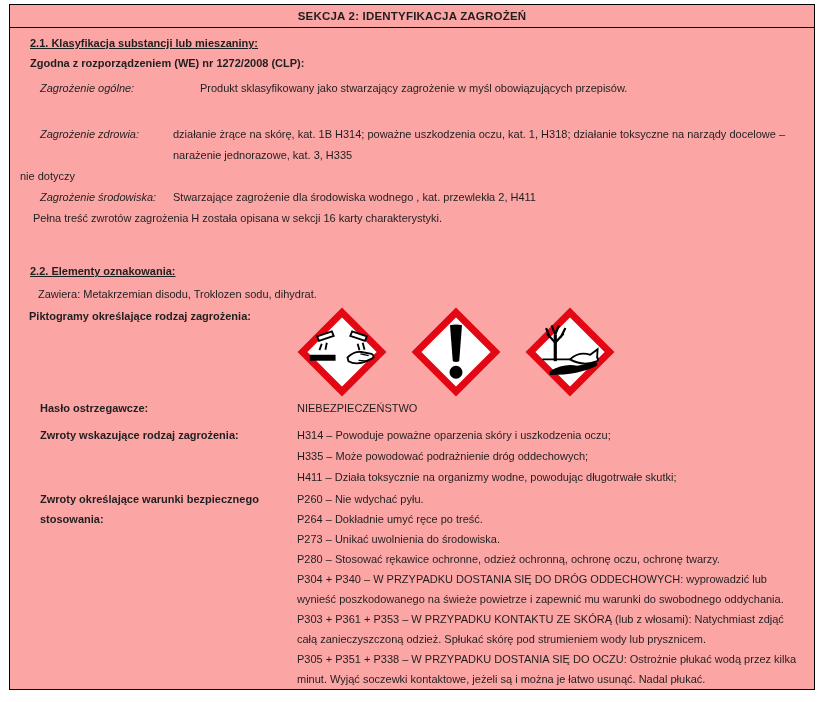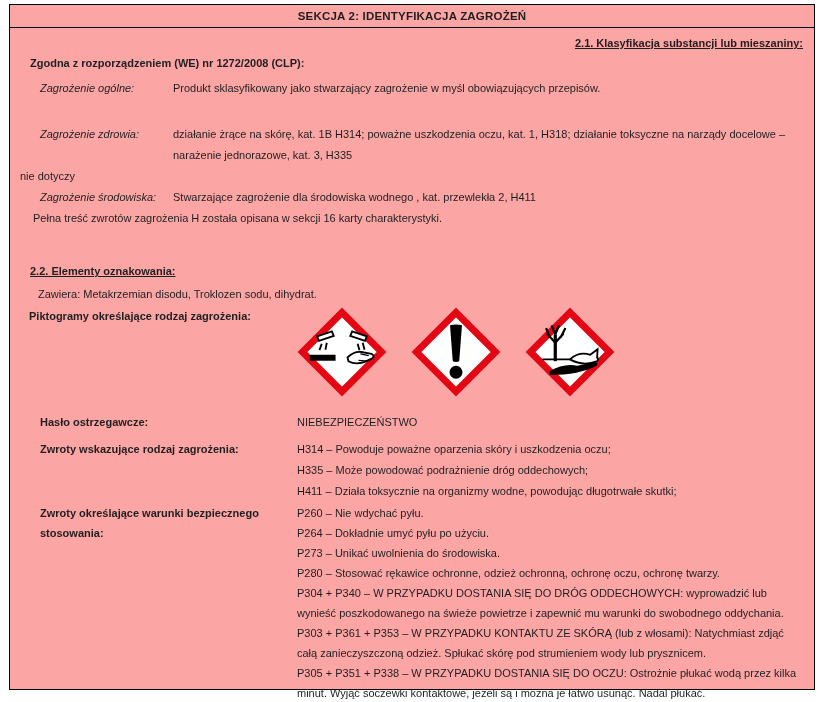--- a/index.html
+++ b/index.html
@@ -5,42 +5,42 @@
   :root { --red:#e30613; --ink:#1f1f1f; }
   * { margin:0; padding:0; box-sizing:border-box; }
   html,body { width:824px; height:702px; background:#fff; }
   body { font-family:"Liberation Sans", sans-serif; color:var(--ink); font-size:11px; position:relative; }
   .doc { position:absolute; left:9px; top:4px; width:806px; height:686px; border:1.6px solid #000; background:#fca5a5; }
   .titlebar { height:23px; border-bottom:1.6px solid #000; display:flex; align-items:center; justify-content:center; }
   .titlebar span { font-weight:bold; font-size:11.5px; letter-spacing:.2px; }
   .content { padding:0 11px 0 10px; }
   .bold { font-weight:normal; }
   .underline { text-decoration:underline; }
-  .h21 { margin:9px 0 0 10px; font-weight:bold;text-align:right; }
+  .h21 { margin:9px 0 0 10px; font-weight:bold; }
   .subhead { margin:8px 0 0 10px; font-weight:bold; }
   .row { display:flex; align-items:flex-start; }
   .row .lbl { flex:0 0 133px; margin-left:20px; font-style:italic; line-height:21px; }
   .row .val { flex:1; line-height:21px; padding-right:2px; }
-  .r1 { margin-top:9px; }
+  .r1 { margin-top:9px;gap:27px; }
   .r2 { margin-top:25px; }
   .note { margin:0 0 0 13px; line-height:21px; }
   .h22 { margin:36px 0 0 10px; font-weight:bold; }
   .contains { margin:7px 0 0 18px; line-height:20px; }
   .picto-row { display:flex; margin-top:2px; }
   .picto-label { flex:0 0 267px; margin-left:9px; font-weight:bold; padding-top:4px; }
   .picto-icons { display:flex; gap:22px; }
   .picto-icons svg { display:block; }
   .diamond { fill:#fff; stroke:var(--red); stroke-width:7.5; stroke-linejoin:miter; }
   .sym { fill:#000; }
   .symline { stroke:#000; fill:none; }
   .wsym { fill:#fff; stroke:#000; }
   .brow { display:flex; align-items:flex-start; }
   .brow .blbl { flex:0 0 257px; margin-left:20px; font-weight:bold; line-height:20px; }
   .brow .bval { flex:1; line-height:20px; padding-right:2px; }
-  .brow-signal { margin-top:14px; }
+  .brow-signal { }
   .brow-h { margin-top:7px; }
   .brow-h .hline { line-height:21px; }
   .brow-p { margin-top:1px; }
   .brow-p .pline { line-height:20px; }
 </style>
 </head>
 <body>
 
 <div class="doc">
   <div class="titlebar">
@@ -116,21 +116,21 @@
         <div class="hline">H314 – Powoduje poważne oparzenia skóry i uszkodzenia oczu;</div>
         <div class="hline">H335 –  Może powodować podrażnienie dróg oddechowych;</div>
         <div class="hline">H411 – Działa toksycznie na organizmy wodne, powodując długotrwałe skutki;</div>
       </div>
     </div>
 
     <div class="brow brow-p">
       <div class="blbl">Zwroty określające warunki bezpiecznego stosowania:</div>
       <div class="bval">
         <div class="pline">P260 – Nie wdychać pyłu.</div>
-        <div class="pline">P264 – Dokładnie umyć pyłu po użyciu.</div>
+        <div class="pline">P264 – Dokładnie umyć ręce po treść.</div>
         <div class="pline">P273 – Unikać uwolnienia do środowiska.</div>
         <div class="pline">P280 – Stosować rękawice ochronne, odzież ochronną, ochronę oczu, ochronę twarzy.</div>
         <div class="pline">P304 + P340 – W PRZYPADKU DOSTANIA SIĘ DO DRÓG ODDECHOWYCH: wyprowadzić lub wynieść poszkodowanego na świeże powietrze i zapewnić mu warunki do swobodnego oddychania.</div>
         <div class="pline">P303 + P361 + P353 – W PRZYPADKU KONTAKTU ZE SKÓRĄ (lub z włosami): Natychmiast zdjąć całą zanieczyszczoną odzież. Spłukać skórę pod strumieniem wody lub prysznicem.</div>
         <div class="pline">P305 + P351 + P338 – W PRZYPADKU DOSTANIA SIĘ DO OCZU: Ostrożnie płukać wodą przez kilka minut. Wyjąć soczewki kontaktowe, jeżeli są i można je łatwo usunąć. Nadal płukać.</div>
 
       </div>
     </div>
 
   </div>

